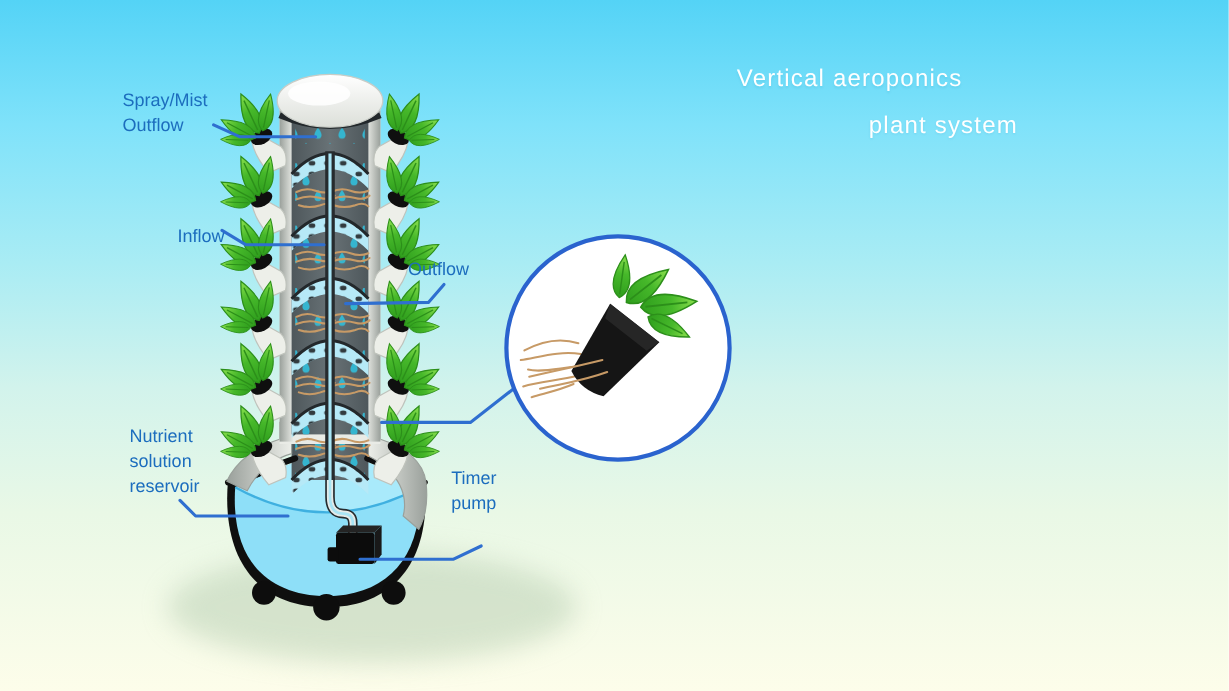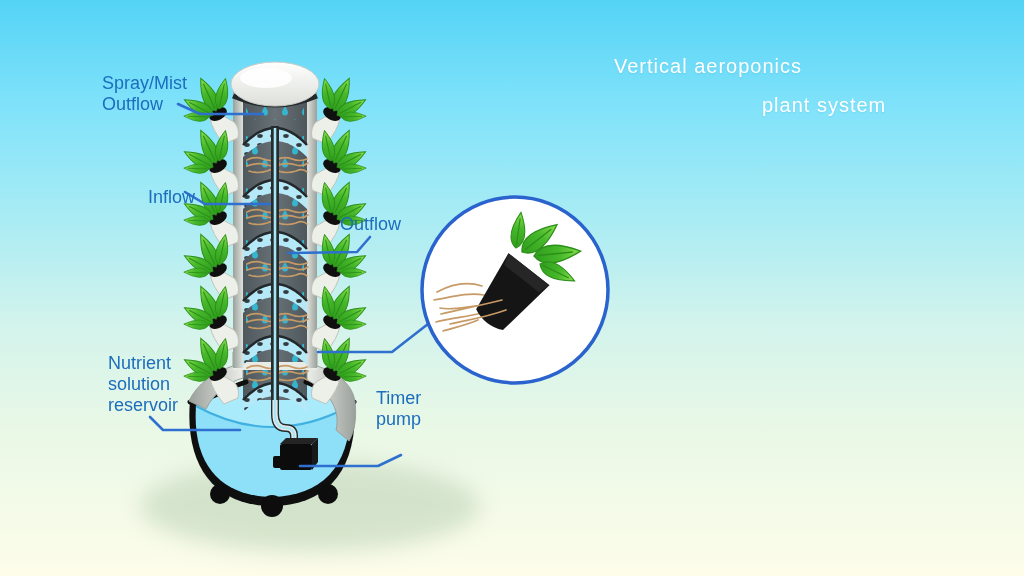--- a/index.html
+++ b/index.html
@@ -9,22 +9,22 @@
     --dome_blue:#b6e9f7; --root_tan:#c79a66; --pot_black:#111111;
   }
   *{margin:0;padding:0;box-sizing:border-box}
   html,body{width:1024px;height:576px;overflow:hidden;font-family:"Liberation Sans",sans-serif}
   .stage{position:relative;width:1024px;height:576px;
     background:linear-gradient(180deg,var(--bg_top) 0%,#7fe2fa 18%,var(--bg_mid) 38%,#d2f3ec 56%,var(--bg_low) 74%,var(--bg_bottom) 100%);}
   .art{position:absolute;left:0;top:0}
   .title{position:absolute;color:var(--title_white);font-size:20px;letter-spacing:1px;
     text-shadow:0 1px 2px rgba(0,120,160,.12);white-space:nowrap}
   .title.l1{left:614px;top:55px}
-  .title.l2{left:762px;top:94px}
-  .lbl{position:absolute;color:var(--label_blue);font-size:18px;line-height:21px;white-space:nowrap}
+  .title.l2{left:724px;top:94px}
+  .lbl{position:absolute;color:var(--label_blue);font-size:15px;line-height:21px;white-space:nowrap}
   .lbl-spray{left:102px;top:73px}
   .lbl-inflow{left:148px;top:187px}
   .lbl-outflow{left:340px;top:214px}
   .lbl-reservoir{left:108px;top:353px}
   .lbl-timer{left:376px;top:388px}
   .drop{fill:var(--droplet_teal)}
   .domeFill{fill:var(--dome_blue)}
   .leader{stroke:var(--line_blue);stroke-width:2.6;fill:none;stroke-linejoin:round;stroke-linecap:round}
   .waterFill{fill:var(--water_blue)}
   .rootStroke{stroke:var(--root_tan);stroke-width:1.7;fill:none;stroke-linecap:round}

